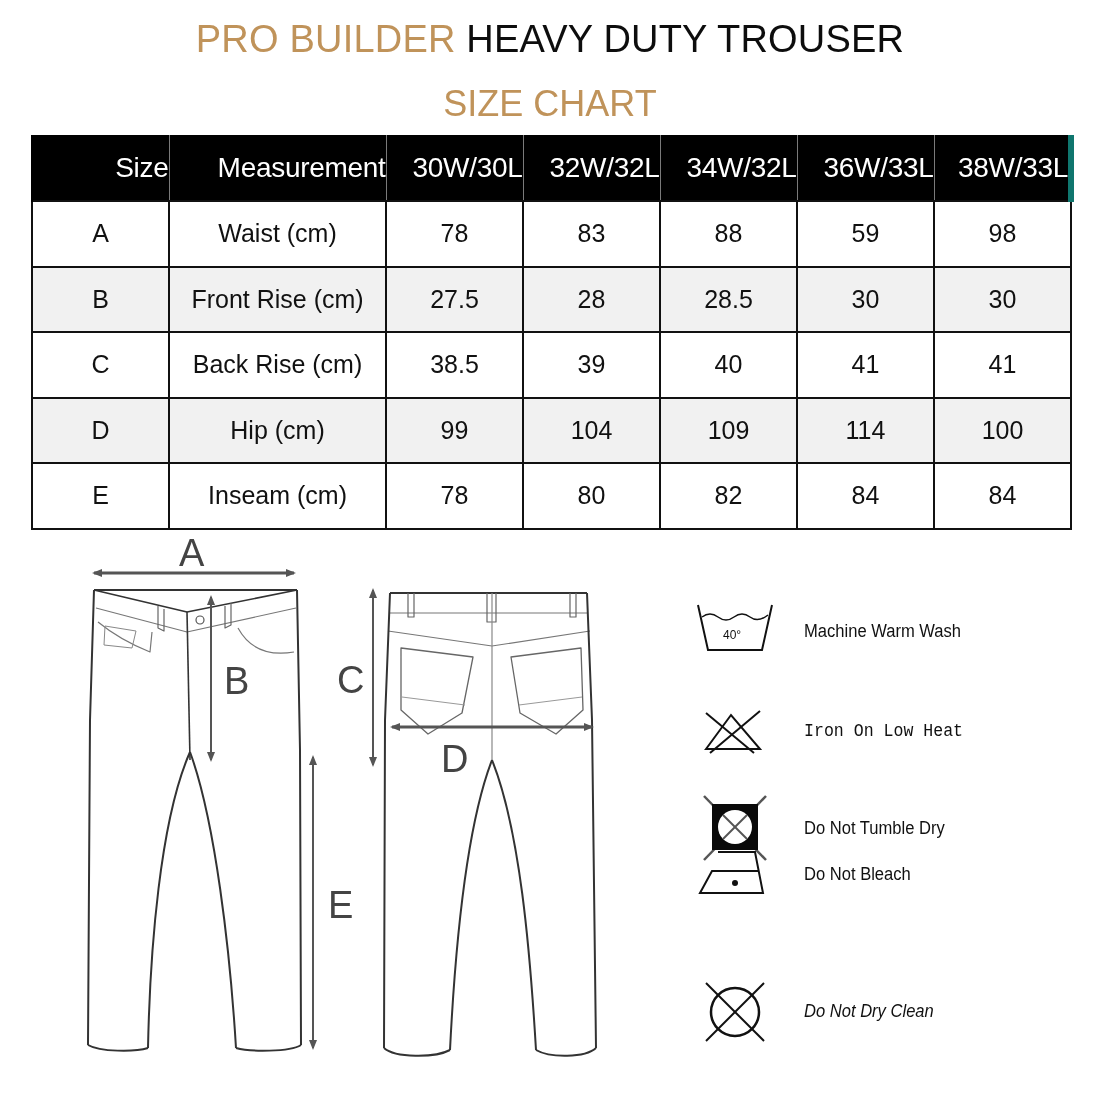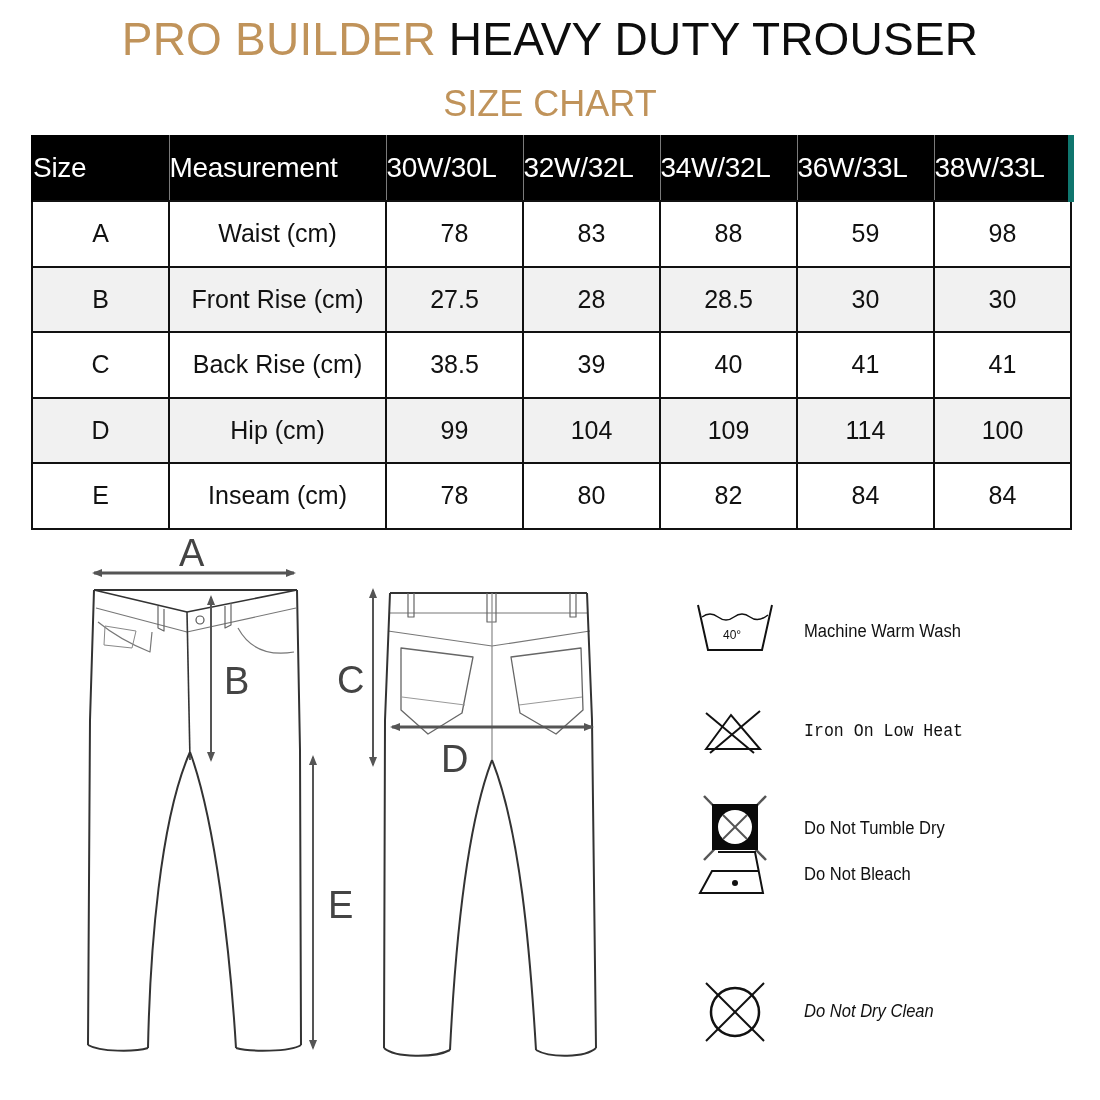--- a/index.html
+++ b/index.html
@@ -1,41 +1,41 @@
 <!DOCTYPE html>
 <html><head>
   <meta charset="utf-8">
   <style>
     * { margin: 0; padding: 0; box-sizing: border-box; }
     html, body { width: 1100px; height: 1100px; background: #ffffff; overflow: hidden; }
     body { position: relative; font-family: "Liberation Sans", sans-serif; color: #111; }
 
     .title {
       position: absolute; left: 0; top: 16px; width: 1100px;
-      text-align: center; font-size: 46px; line-height: 46px; letter-spacing: 0.2px;
+      text-align: center; font-size: 38px; line-height: 46px; letter-spacing: 0.2px;
       white-space: nowrap;
     }
     .title .brand { color: #c0935a; }
     .title .product { color: #0d0d0d; }
 
     .subtitle {
       position: absolute; left: 0; top: 84px; width: 1100px;
       text-align: center; font-size: 36px; line-height: 40px; color: #c0935a;
     }
 
     table.size-table {
       position: absolute; left: 31px; top: 135px; width: 1038px;
       border-collapse: collapse; table-layout: fixed;
     }
     table.size-table col.c-size { width: 137px; }
     table.size-table col.c-meas { width: 217px; }
     table.size-table col.c-val { width: 137px; }
     table.size-table th {
       background: #000000; color: #ffffff; font-weight: normal;
-      font-size: 28px; height: 66px; text-align: left; white-space: nowrap;
+      font-size: 28px; height: 66px; text-align: right; white-space: nowrap;
       border-left: 1px solid #7a7a7a; border-right: 1px solid #7a7a7a;
       letter-spacing: -0.3px;
     }
     table.size-table th:first-child { border-left: 2px solid #000; }
     table.size-table th:last-child { border-right: 6px solid #0f766e; }
     table.size-table td {
       border: 2px solid #111; height: 65.5px; text-align: center;
       font-size: 25px; color: #111; background: #ffffff;
     }
     table.size-table tr.alt td { background: #f1f1f1; }

